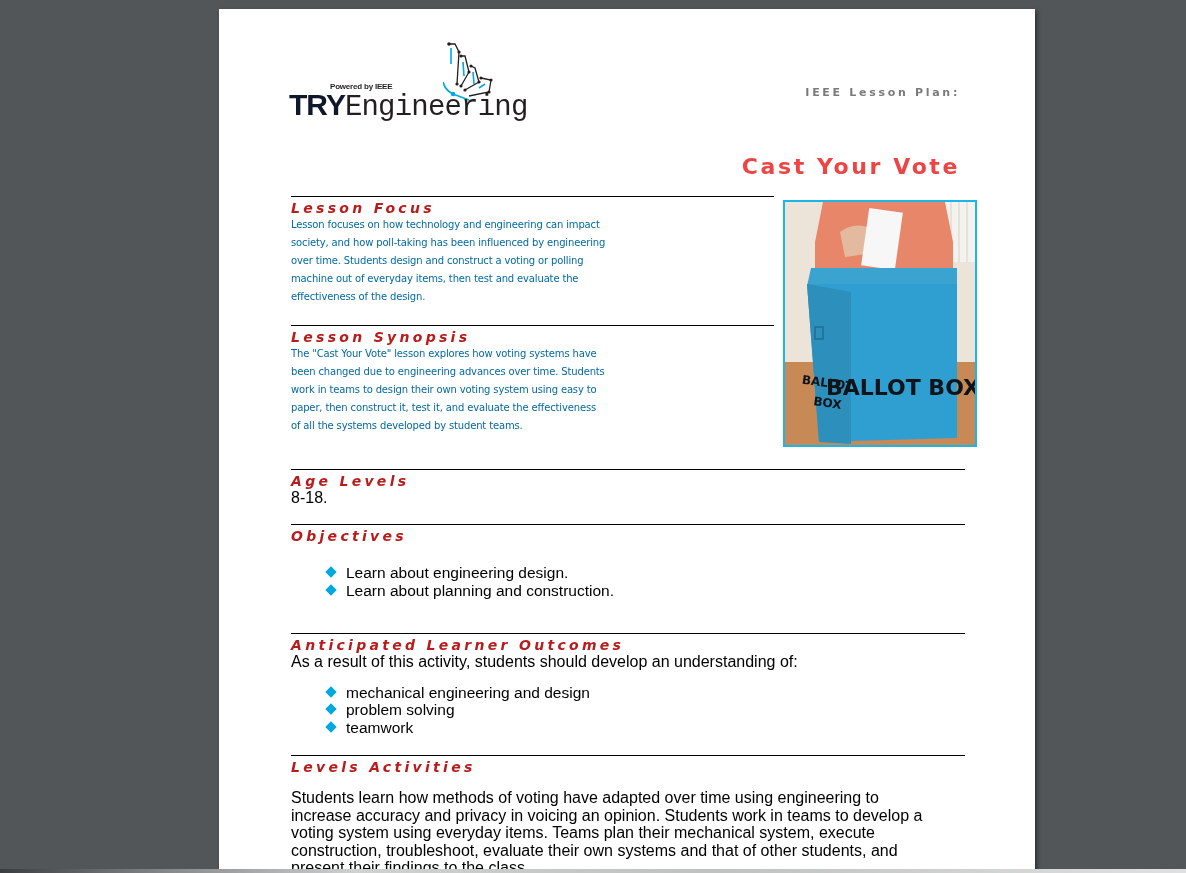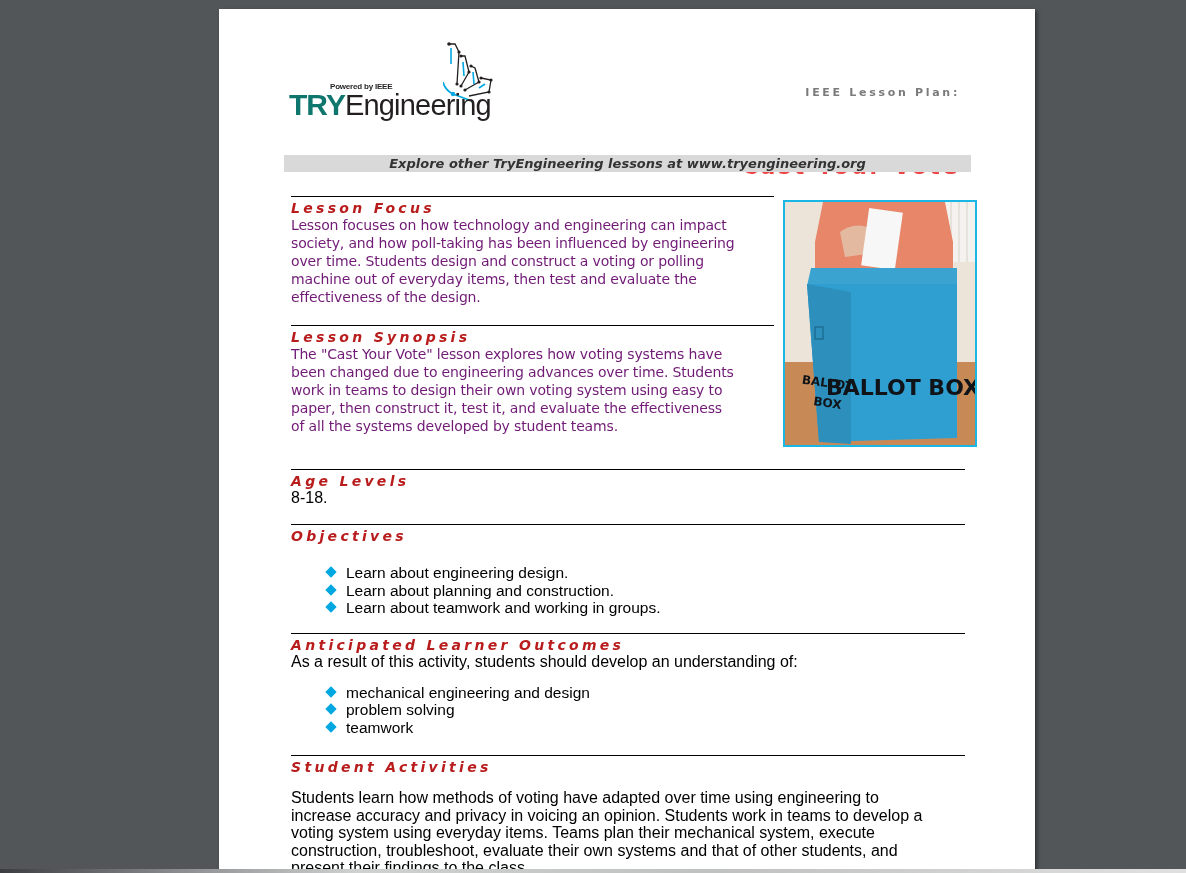--- a/index.html
+++ b/index.html
@@ -17,22 +17,22 @@
       overflow: hidden;
     }
     .bottom-strip {
       position: absolute; left: 0; top: 869px; width: 1186px; height: 4px;
       background: linear-gradient(90deg,#3b3d40 0%,#8a8c8e 15%,#cfd0d0 30%,#bfc0c0 60%,#e0e0e0 100%);
     }
     
     .logo { position: absolute; left: 70px; top: 33px; width: 210px; height: 90px; }
     .logo .powered { position: absolute; left: 1px; top: 40px; font-family: "Liberation Sans", sans-serif; font-size: 8px; font-weight: bold; color: #231f20; letter-spacing: -0.2px; padding-left: 40px; }
     .logo .word { position: absolute; left: 0; top: 48px; white-space: nowrap; line-height: 1; }
-    .logo .try { font-family: "Liberation Sans", sans-serif; font-weight: bold; font-size: 30px; color: #0f766e; letter-spacing: -1px; }
-    .logo .eng { font-family: Liberation Sans, sans-serif; font-size: 29px; color: #231f20; letter-spacing: -0.8px; margin-top: 8px; }
+    .logo .try { font-family: "Liberation Sans", sans-serif; font-weight: bold; font-size: 30px; color: #0f172a; letter-spacing: -1px; }
+    .logo .eng { font-family: Liberation Mono, monospace; font-size: 29px; color: #231f20; letter-spacing: -0.8px; margin-top: 8px; }
     .logo svg { position: absolute; left: 154px; top: 0; }
 
     .lesson-plan-label {
       position: absolute; right: 75px; top: 77px;
       font-family: "DejaVu Sans", sans-serif; font-weight: bold; font-size: 11px;
       letter-spacing: 2.7px; color: #7b7b7b;
     }
     .lesson-title {
       position: absolute; right: 75px; top: 106px;
       font-family: "DejaVu Sans", sans-serif; font-weight: bold; font-size: 22px;
@@ -47,21 +47,21 @@
     }
     
     .section { position: absolute; left: 72px; }
     .rule { height: 1px; background: #000; }
     .heading {
       font-family: "DejaVu Sans", sans-serif; font-style: italic; font-weight: bold;
       font-size: 14px; letter-spacing: 3.3px; color: #b91c1c;
       line-height: 16px; margin-top: 3px;
     }
     .body-verdana {
-      font-family: "DejaVu Sans", sans-serif; font-size: 14px; line-height: 18px; color: #701a75;
+      font-family: "DejaVu Sans", sans-serif; font-size: 10px; line-height: 18px; color: #0369a1;
       letter-spacing: -0.15px;
     }
     .body-narrow {
       font-family: "Liberation Sans", sans-serif; font-size: 16px; line-height: 17.6px; color: #000;
     }
     ul.diamonds { list-style: none; margin: 8px; padding: 0 0 0 26px; }
     ul.diamonds li { position: relative; padding-left: 21px; font-family: "Liberation Sans", sans-serif; font-size: 15.5px; line-height: 17.6px; }
     ul.diamonds li .bullet {
       position: absolute; left: 2px; top: 4px; width: 8px; height: 8px;
       background: #00a7e1; transform: rotate(45deg);
@@ -110,21 +110,20 @@
     </svg>
     <div class="powered">Powered by IEEE</div>
     <div class="word">
       <span class="try">TRY</span><span class="eng">Engineering</span>
     </div>
   </div>
 
   <div class="lesson-plan-label">IEEE Lesson Plan:</div>
   <div class="lesson-title">Cast Your Vote</div>
 
-  <div class="explore-bar">Explore other TryEngineering lessons at www.tryengineering.org</div>
 
   <div class="photo">
     <svg width="190" height="243" viewBox="0 0 190 243">
       <rect x="0" y="0" width="190" height="243" fill="#ece4d8"></rect>
       <rect x="150" y="0" width="40" height="60" fill="#f4f2ee"></rect>
       <g stroke="#d6d2ca" stroke-width="1">
           <line x1="158" y1="0" x2="158" y2="60"></line>
           <line x1="166" y1="0" x2="166" y2="60"></line>
           <line x1="174" y1="0" x2="174" y2="60"></line>
           <line x1="182" y1="0" x2="182" y2="60"></line>
@@ -172,38 +171,37 @@
     <div class="heading">Age Levels</div>
     <div class="body-narrow">8-18.</div>
   </div>
 
   <div class="section" style="top:515px; width:674px;">
     <div class="rule"></div>
     <div class="heading">Objectives</div>
     <ul class="diamonds" style="margin-top:20px;">
       <li><span class="bullet"></span><span>Learn about engineering design.</span></li>
       <li><span class="bullet"></span><span>Learn about planning and construction.</span></li>
-      <li><span class="bullet"></span><span>Learn about teamwork and working in groups.</span></li>
     </ul>
   </div>
 
   <div class="section" style="top:624px; width:674px;">
     <div class="rule"></div>
     <div class="heading">Anticipated Learner Outcomes</div>
     <div class="body-narrow">As a result of this activity, students should develop an understanding of:</div>
     <ul class="diamonds" style="margin-top:13px;">
       <li><span class="bullet"></span><span>mechanical engineering and design</span></li>
       <li><span class="bullet"></span><span>problem solving</span></li>
       <li><span class="bullet"></span><span>teamwork</span></li>
     </ul>
   </div>
 
   <div class="section" style="top:746px; width:674px;">
     <div class="rule"></div>
-    <div class="heading">Student Activities</div>
+    <div class="heading">Levels Activities</div>
     <div class="body-narrow" style="margin-top:14px;">
       <div>Students learn how methods of voting have adapted over time using engineering to</div>
       <div>increase accuracy and privacy in voicing an opinion.  Students work in teams to develop a</div>
       <div>voting system using everyday items. Teams plan their mechanical system, execute</div>
       <div>construction, troubleshoot, evaluate their own systems and that of other students, and</div>
       <div>present their findings to the class.</div>
     </div>
   </div>
 
 </div>

